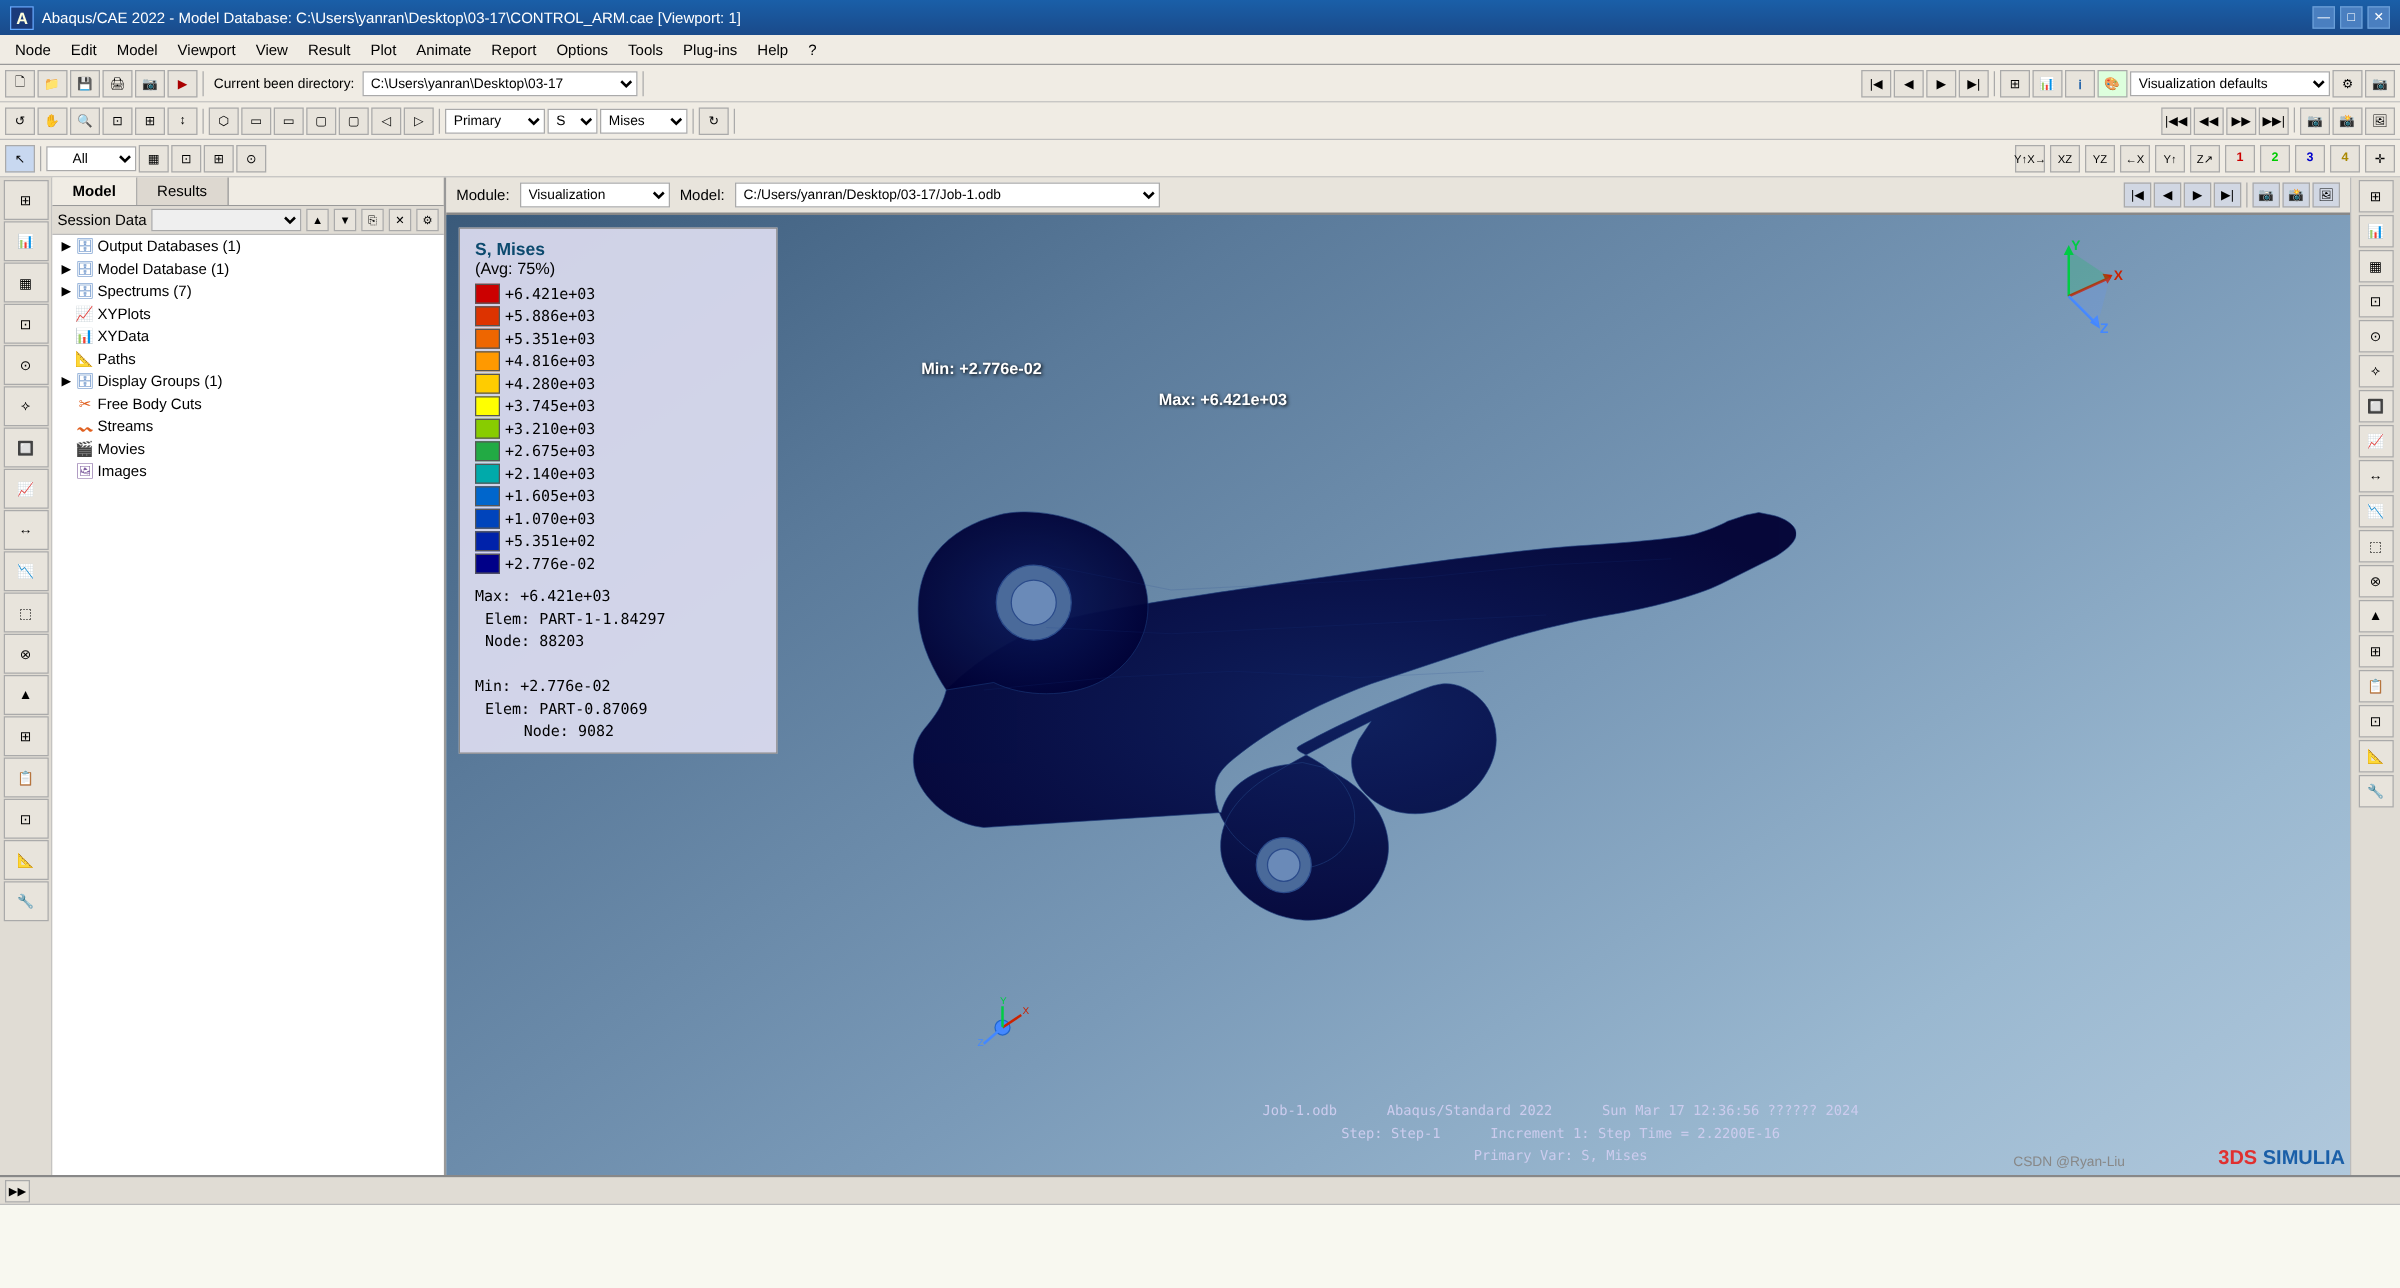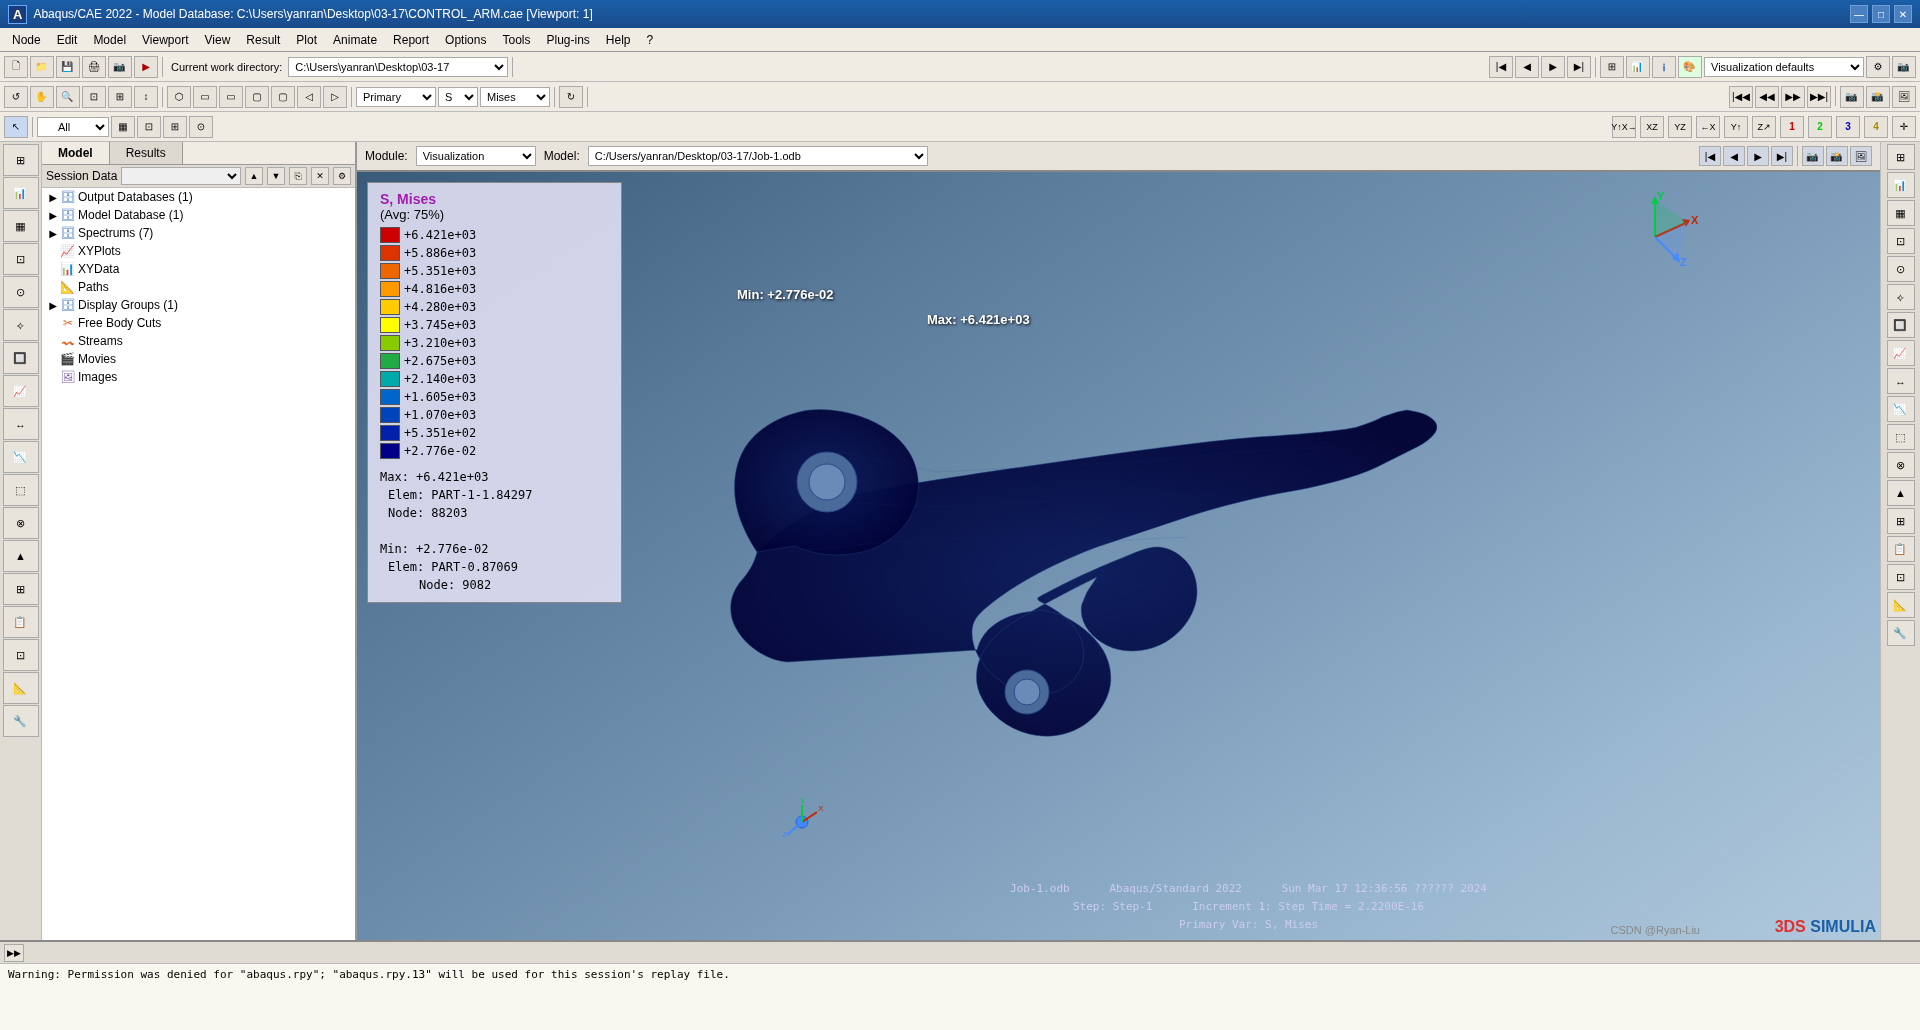--- a/index.html
+++ b/index.html
@@ -97,21 +97,21 @@
     .tree-expand { width: 14px; text-align: center; font-size: 10px; }
     .tree-icon { width: 16px; height: 14px; margin-right: 2px; display: inline-flex; align-items: center; justify-content: center; }
 
     
     #legend-box {
       position: absolute; top: 10px; left: 10px;
       background: rgba(220,220,240,0.92);
       border: 1px solid #888; padding: 8px 12px;
       width: 255px;
     }
-    #legend-title { font-size: 14px; font-weight: bold; color: #a21caf; }
+    #legend-title { font-size: 14px; font-weight: bold; color: #0c4a6e; }
     #legend-avg { font-size: 13px; color: #000; margin-bottom: 4px; }
 
     .legend-row {
       display: flex; align-items: center; gap: 4px;
       font-size: 12px; font-family: monospace; color: #000;
       line-height: 18px;
     }
     .legend-color { width: 20px; height: 16px; border: 1px solid #555; }
 
     #legend-stats { margin-top: 8px; font-size: 12px; color: #000; line-height: 18px; font-family: monospace; }
@@ -232,21 +232,21 @@
 </div>
 
 <div class="toolbar-row">
   <div class="toolbar-btn">🗋</div>
   <div class="toolbar-btn">📁</div>
   <div class="toolbar-btn">💾</div>
   <div class="toolbar-btn">🖨</div>
   <div class="toolbar-btn" style="color:#a00;">📷</div>
   <div class="toolbar-btn" style="color:#a00;">▶</div>
   <div class="toolbar-sep"></div>
-  <span class="cwd-label">Current work directory:</span>
+  <span class="cwd-label">Current been directory:</span>
   <select class="toolbar-combo" style="width:220px;">
     <option>C:\Users\yanran\Desktop\03-17</option>
   </select>
   <div class="toolbar-sep"></div>
   <div id="toolbar-icons-right">
 
     <div class="toolbar-btn">|◀</div>
     <div class="toolbar-btn">◀</div>
     <div class="toolbar-btn">▶</div>
     <div class="toolbar-btn">▶|</div>
@@ -716,15 +716,14 @@
     <div class="icon-btn">🔧</div>
   </div>
 
 </div>
 
 <div id="bottom-log">
   <div id="log-toolbar">
     <div class="icon-btn" style="width:20px;height:18px;font-size:9px;">▶▶</div>
   </div>
   <div id="log-content">
-    <div>Warning: Permission was denied for "abaqus.rpy"; "abaqus.rpy.13" will be used for this session's replay file.</div>
   </div>
 </div>
 
 </body></html>

